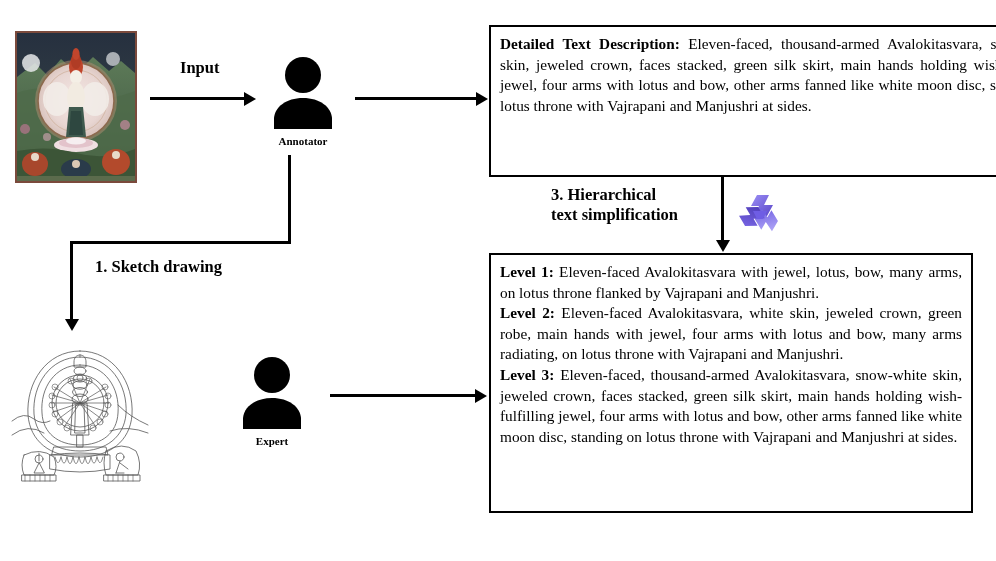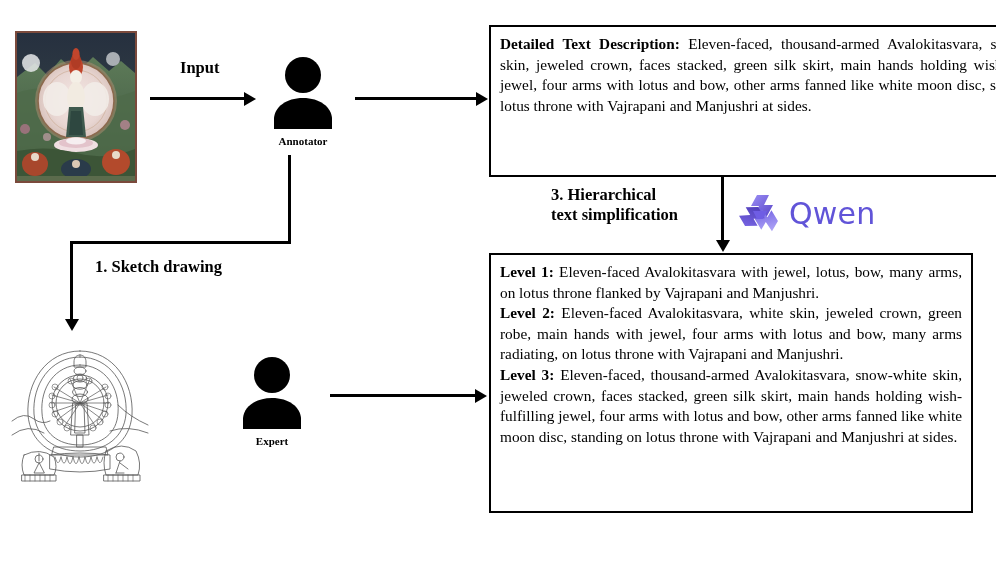--- a/index.html
+++ b/index.html
@@ -325,21 +325,20 @@
         </g>
         <g transform="rotate(120)">
           <path d="M-3,-19 L9,-19 L4,-9 L13,-9 L7,2 L-6,2 L-1,-8 L-9,-8 Z" fill="url(#qg2)"></path>
         </g>
         <g transform="rotate(240)">
           <path d="M-3,-19 L9,-19 L4,-9 L13,-9 L7,2 L-6,2 L-1,-8 L-9,-8 Z" fill="url(#qg3)"></path>
         </g>
         <path d="M-7,-3 L7,-3 L3,5 L-3,5 Z" fill="#6f5de4"></path>
       </g>
     </svg>
-    <span class="qwen-word">Qwen</span>
   </div>
 
   <div class="abs textbox" style="left:489px; top:253px; width:484px; height:260px;">
     <p class="para"><span class="lead">Level 1:</span><span> Eleven-faced Avalokitasvara with jewel, lotus, bow, many arms, on lotus throne flanked by Vajrapani and Manjushri.</span></p>
     <p class="para"><span class="lead">Level 2:</span><span> Eleven-faced Avalokitasvara, white skin, jeweled crown, green robe, main hands with jewel, four arms with lotus and bow, many arms radiating, on lotus throne with Vajrapani and Manjushri.</span></p>
     <p class="para"><span class="lead">Level 3:</span><span> Eleven-faced, thousand-armed Avalokitasvara, snow-white skin, jeweled crown, faces stacked, green silk skirt, main hands holding wish-fulfilling jewel, four arms with lotus and bow, other arms fanned like white moon disc, standing on lotus throne with Vajrapani and Manjushri at sides.</span></p>
   </div>
 
 </div>
 

